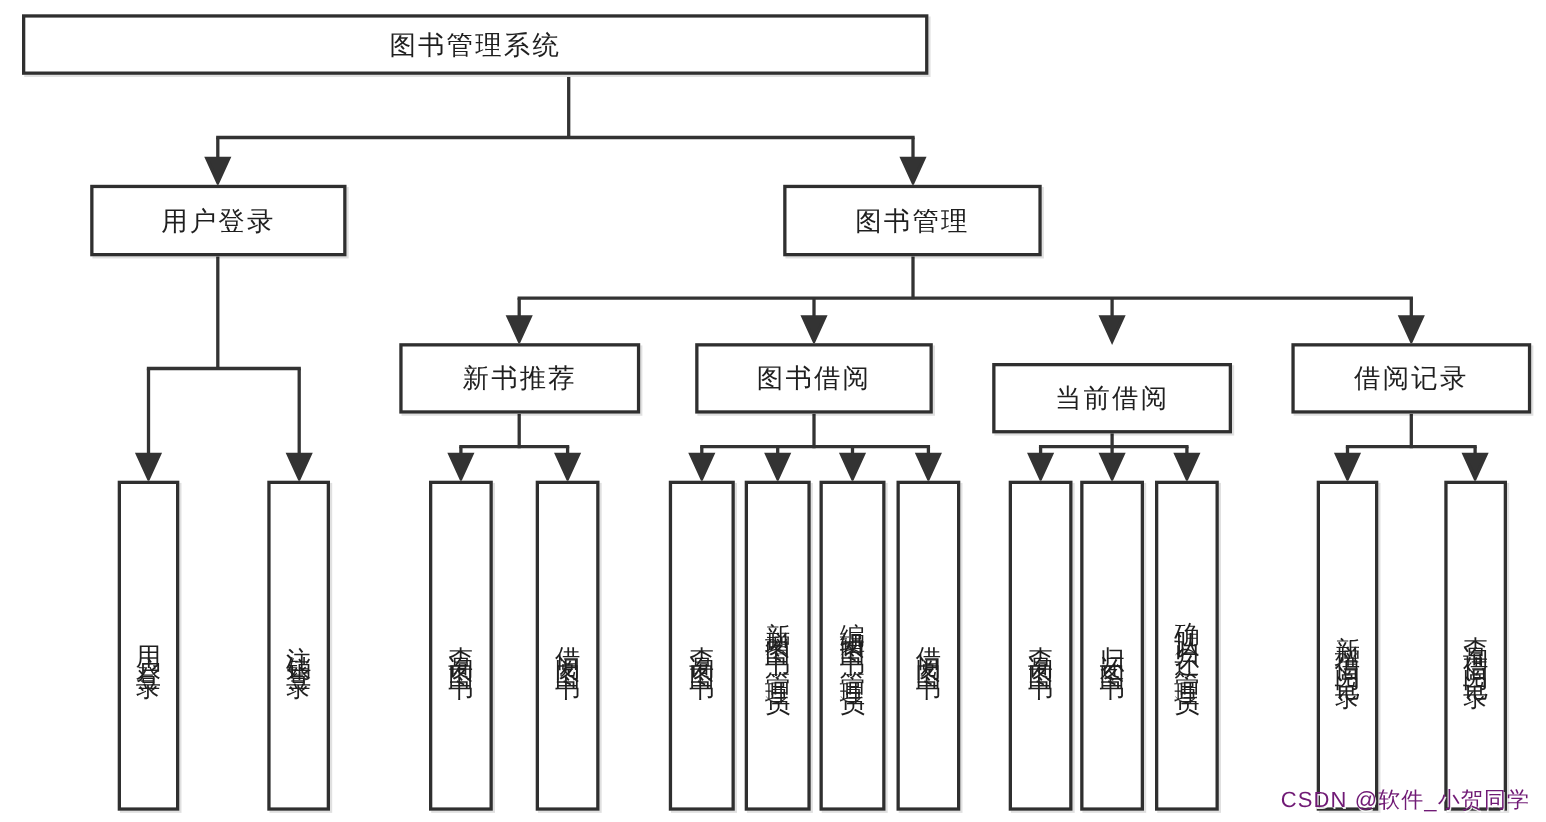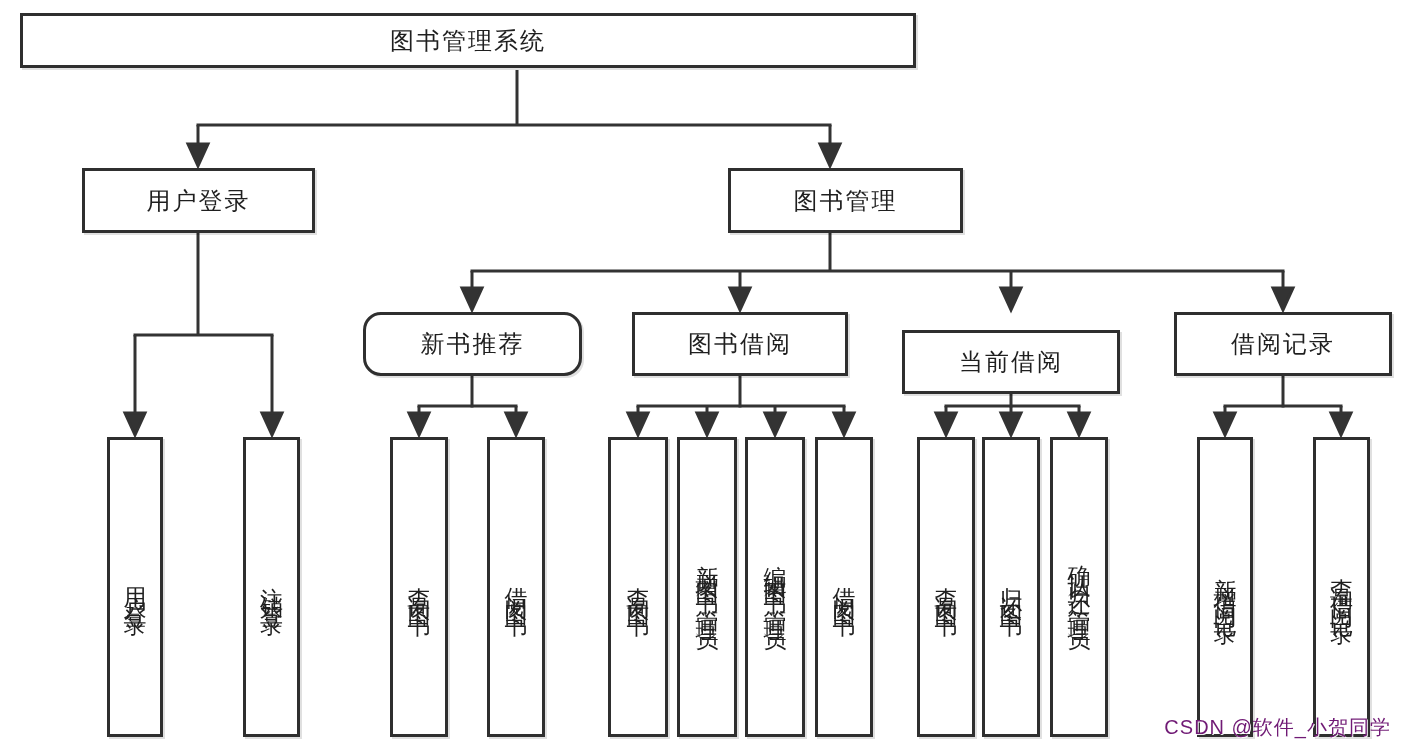--- a/index.html
+++ b/index.html
@@ -134,32 +134,32 @@
     <g>
       <line x1="1283" y1="376" x2="1283" y2="407.5"></line>
       <line x1="1223.5" y1="406" x2="1342.5" y2="406"></line>
       <line x1="1225" y1="406" x2="1225" y2="417"></line>
       <polygon points="1215,413 1235,413 1225,435"></polygon>
       <line x1="1341" y1="406" x2="1341" y2="417"></line>
       <polygon points="1331,413 1351,413 1341,435"></polygon>
     </g>
   </svg>
 
-  <div class="hbox" style="left:20px; top:13px; width:896px; height:55px;font-family:Liberation Mono, monospace;">
+  <div class="hbox" style="left:20px; top:13px; width:824px; height:55px;font-family:Liberation Mono, monospace;">
     <span>图书管理系统</span>
   </div>
 
   <div class="hbox" style="left:82px; top:168px; width:233px; height:65px;">
     <span>用户登录</span>
   </div>
-  <div class="hbox" style="left:712px; top:168px; width:235px; height:65px;margin-left:16px;">
+  <div class="hbox" style="left:712px; top:168px; width:235px; height:65px;">
     <span>图书管理</span>
   </div>
 
-  <div class="hbox" style="left:363px; top:312px; width:219px; height:64px;border-radius:18px;">
+  <div class="hbox" style="left:363px; top:312px; width:219px; height:64px;">
     <span>新书推荐</span>
   </div>
   <div class="hbox" style="left:632px; top:312px; width:216px; height:64px;">
     <span>图书借阅</span>
   </div>
   <div class="hbox" style="left:902px; top:312px; width:218px; height:64px;margin-top:18px;">
     <span>当前借阅</span>
   </div>
   <div class="hbox" style="left:1174px; top:312px; width:218px; height:64px;">
     <span>借阅记录</span>

